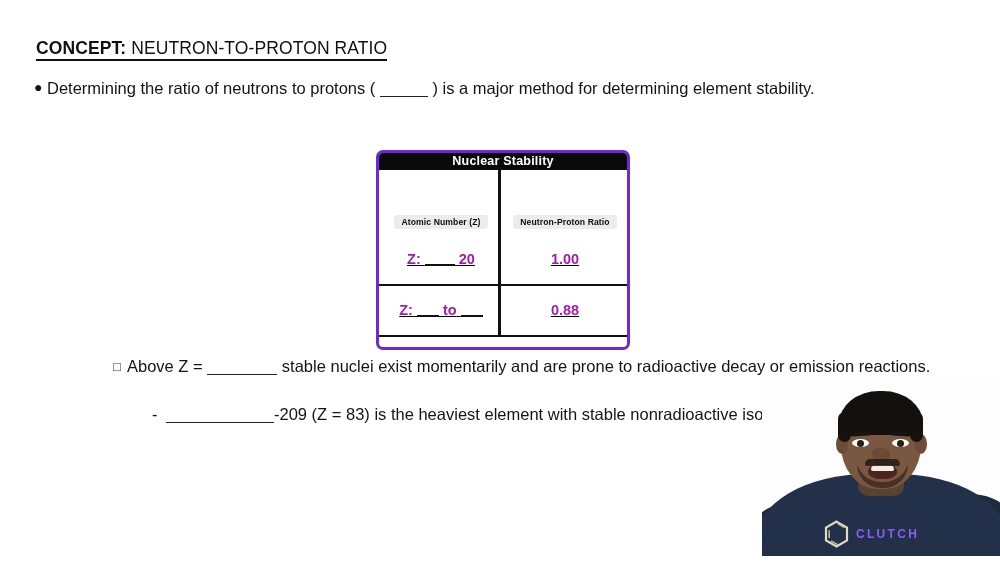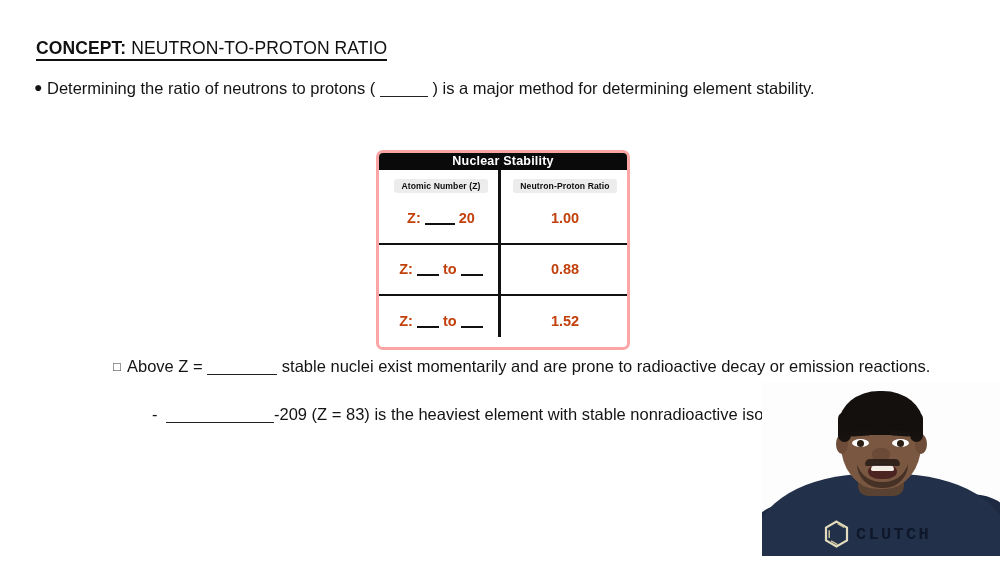--- a/index.html
+++ b/index.html
@@ -78,41 +78,43 @@
   .b-xl { width: 82px; }
   .b-xxl{ width: 108px; }
 
   
   #nuclear-table {
     position: absolute;
     left: 376px;
     top: 150px;
     width: 254px;
     height: 200px;
-    border: 3px solid #fca5a5;
+    border: 3px solid #6d28d9;
     border-radius: 7px;
     background: #ffffff;
     box-sizing: border-box;
     overflow: hidden;
+    text-decoration: underline;
   }
   .tbl-title {
     height: 17px;
     line-height: 17px;
     background: #0a0a0a;
     color: #ffffff;
     font-size: 12.5px;
     font-weight: bold;
     text-align: center;
     letter-spacing: 0.2px;
   }
   .tbl-colhead {
     display: flex;
     height: 23px;
-    align-items: flex-end;
+    align-items: flex-start;
     border-bottom: 0px solid transparent;
+    margin-top: 41px;
   }
   .tbl-colhead .cell {
     flex: 1;
     text-align: center;
     position: relative;
   }
   .tbl-colhead .chip {
     display: inline-block;
     background: #ececec;
     border-radius: 3px;
@@ -136,21 +138,21 @@
     align-items: center;
   }
   .tbl-row + .tbl-row {
     border-top: 2.6px solid #111111;
   }
   .tbl-row .c {
     flex: 1;
     text-align: center;
     font-size: 14.5px;
     font-weight: bold;
-    color: #c2410c;
+    color: #a21caf;
     position: relative;
     z-index: 2;
   }
   .tbl-row .c .blank {
     border-bottom: 2.2px solid #111111;
     height: 12px;
     vertical-align: -2px;
   }
   .tb-a { width: 30px; }
   .tb-b { width: 22px; }
@@ -348,25 +350,25 @@
     display: flex;
     align-items: center;
     gap: 7px;
   }
   .p-hex {
     width: 25px;
     height: 28px;
     position: relative;
   }
   .p-logo-text {
-    color: #0f172a;
-    font-size: 17px;
+    color: #8b5cf6;
+    font-size: 12px;
     font-weight: bold;
     letter-spacing: 2.3px;
-    font-family: Liberation Mono, monospace;
+    font-family: Liberation Sans, sans-serif;
   }
 </style>
 </head>
 <body>
 
 <div id="slide">
 
   <div class="title">
     <span class="u">
       <span class="kw">CONCEPT:</span><span> NEUTRON-TO-PROTON RATIO</span>

